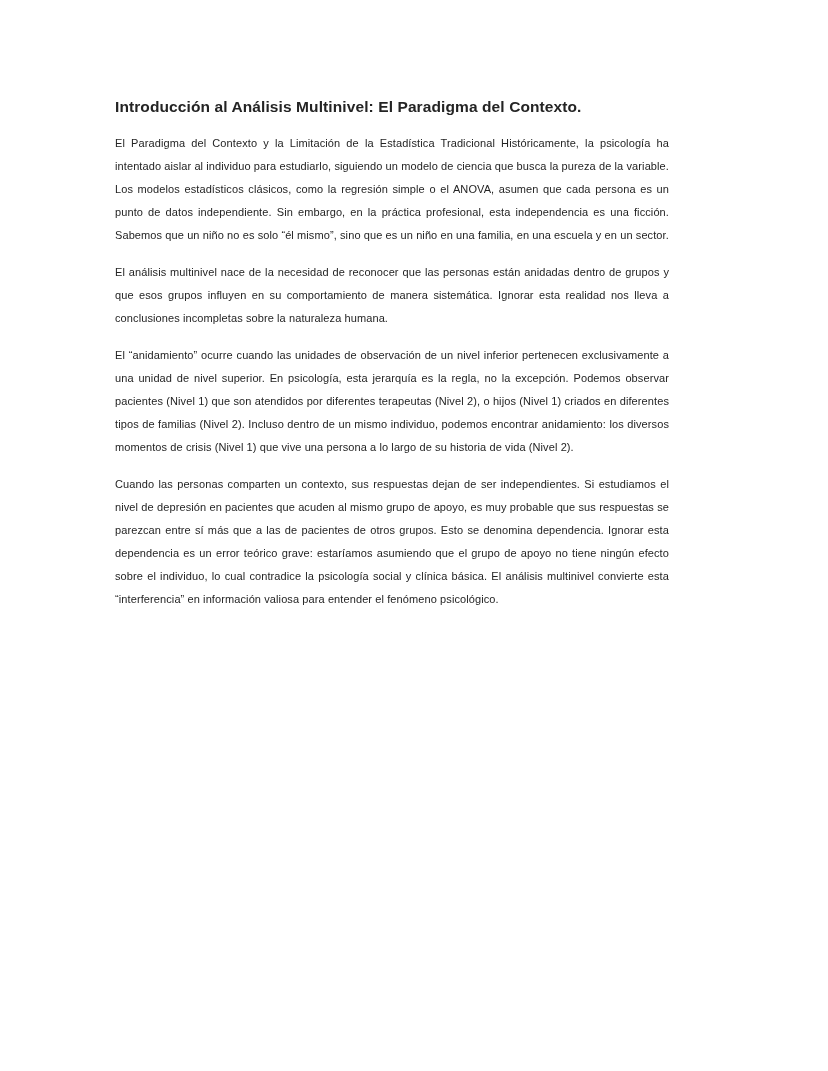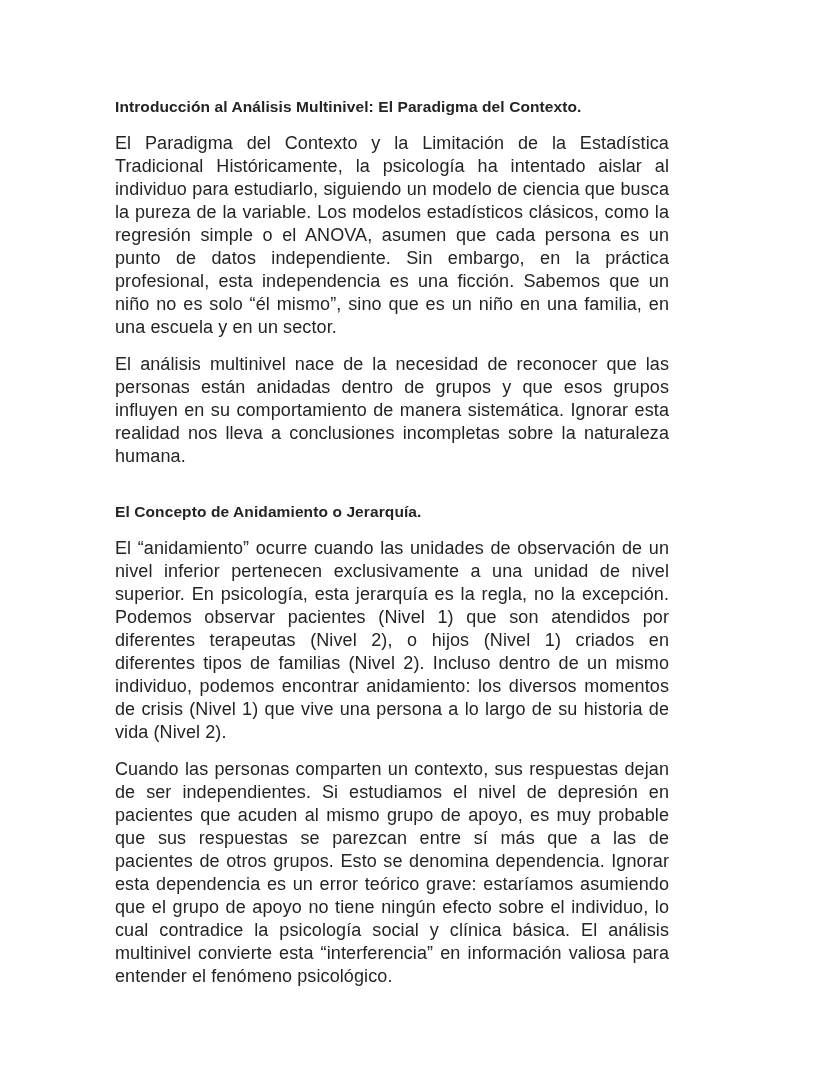--- a/index.html
+++ b/index.html
@@ -26,21 +26,21 @@
     font-weight: 700;
     line-height: 23px;
     margin: 32px 0 14px 0;
     color: #242424;
     letter-spacing: 0.1px;
   }
   .doc-heading.first {
     margin-top: 0;
   }
   .doc-para {
-    font-size: 18px;
+    font-size: 11px;
     font-weight: 400;
     line-height: 23px;
     margin: 0 0 14px 0;
     text-align: justify;
     color: #242424;
     letter-spacing: 0.1px;
   }
   .doc-para.extra-gap {
     margin-top: 13px;
   }
@@ -49,20 +49,19 @@
 <body>
 
 <div class="page">
 
   <h2 class="doc-heading first">Introducción al Análisis Multinivel: El Paradigma del Contexto.</h2>
 
   <p class="doc-para">El Paradigma del Contexto y la Limitación de la Estadística Tradicional Históricamente, la psicología ha intentado aislar al individuo para estudiarlo, siguiendo un modelo de ciencia que busca la pureza de la variable. Los modelos estadísticos clásicos, como la regresión simple o el ANOVA, asumen que cada persona es un punto de datos independiente. Sin embargo, en la práctica profesional, esta independencia es una ficción. Sabemos que un niño no es solo “él mismo”, sino que es un niño en una familia, en una escuela y en un sector.</p>
 
   <p class="doc-para extra-gap">El análisis multinivel nace de la necesidad de reconocer que las personas están anidadas dentro de grupos y que esos grupos influyen en su comportamiento de manera sistemática. Ignorar esta realidad nos lleva a conclusiones incompletas sobre la naturaleza humana.</p>
 
-  <h2 class="doc-heading">El Concepto de Anidamiento o Jerarquía.</h2>
 
   <p class="doc-para">El “anidamiento” ocurre cuando las unidades de observación de un nivel inferior pertenecen exclusivamente a una unidad de nivel superior. En psicología, esta jerarquía es la regla, no la excepción. Podemos observar pacientes (Nivel 1) que son atendidos por diferentes terapeutas (Nivel 2), o hijos (Nivel 1) criados en diferentes tipos de familias (Nivel 2). Incluso dentro de un mismo individuo, podemos encontrar anidamiento: los diversos momentos de crisis (Nivel 1) que vive una persona a lo largo de su historia de vida (Nivel 2).</p>
 
 
   <p class="doc-para">Cuando las personas comparten un contexto, sus respuestas dejan de ser independientes. Si estudiamos el nivel de depresión en pacientes que acuden al mismo grupo de apoyo, es muy probable que sus respuestas se parezcan entre sí más que a las de pacientes de otros grupos. Esto se denomina dependencia. Ignorar esta dependencia es un error teórico grave: estaríamos asumiendo que el grupo de apoyo no tiene ningún efecto sobre el individuo, lo cual contradice la psicología social y clínica básica. El análisis multinivel convierte esta “interferencia” en información valiosa para entender el fenómeno psicológico.</p>
 
 </div>
 
 </body></html>

